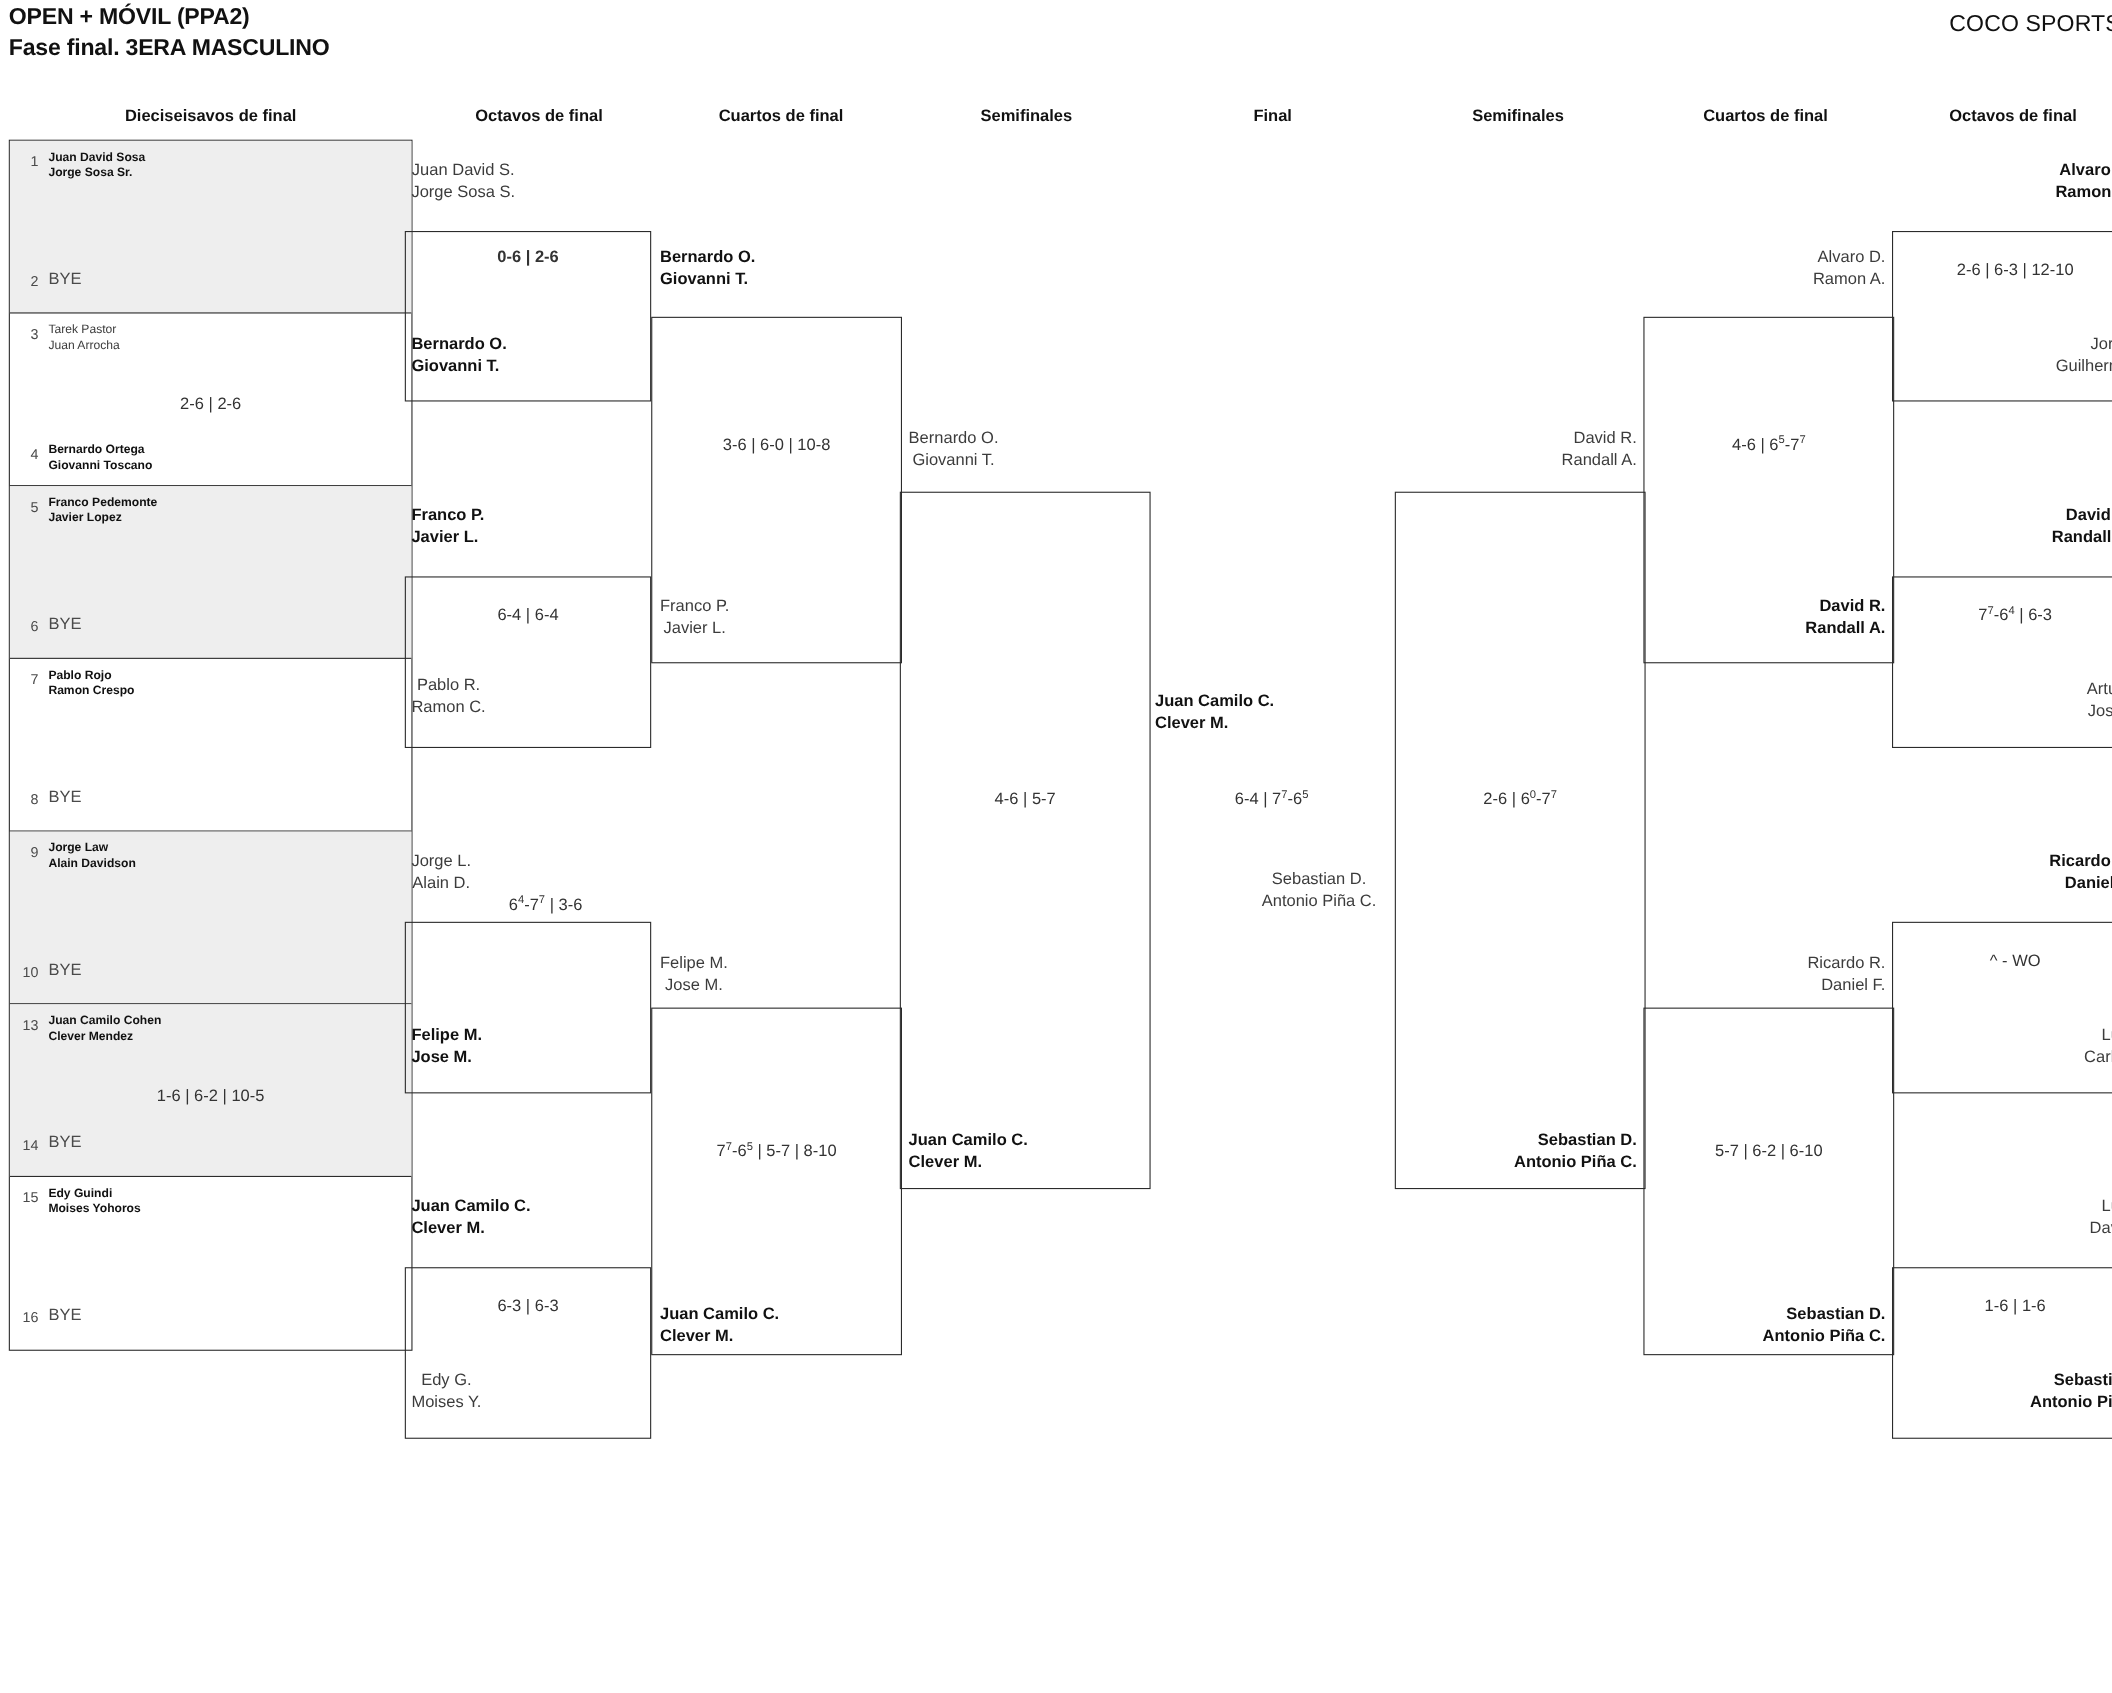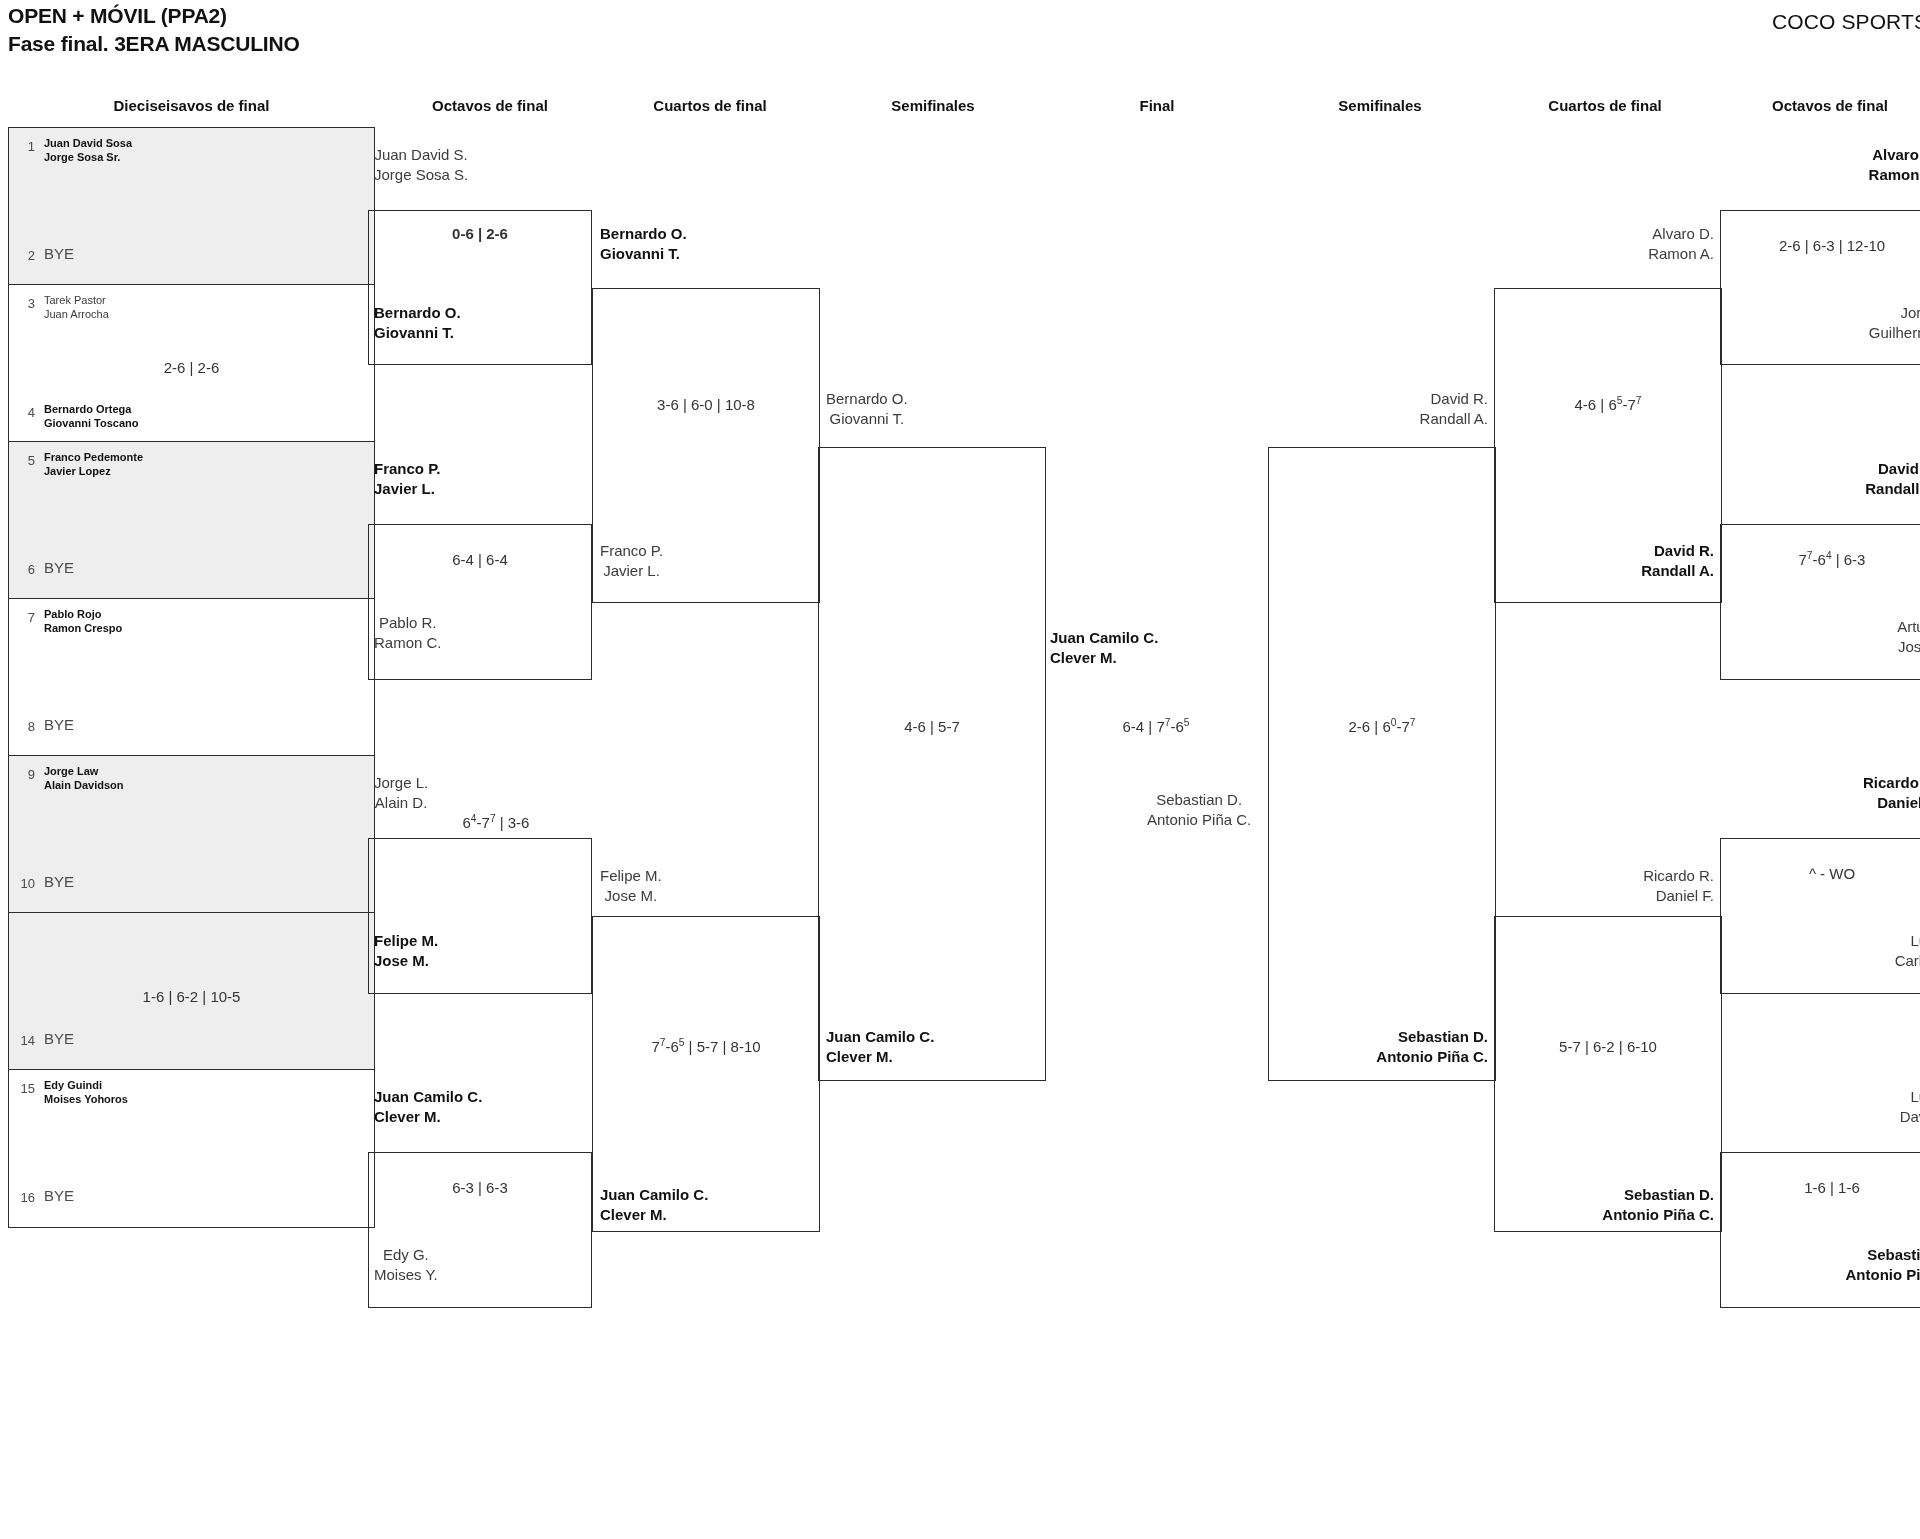--- a/index.html
+++ b/index.html
@@ -107,20 +107,25 @@
         <div class="snum">9</div>
         <div class="snames w">Jorge Law
 Alain Davidson</div>
       </div>
       <div class="seedrow" style="top: 117px;">
         <div class="snum">10</div>
         <div class="bye">BYE</div>
       </div>
     </div>
     <div class="seedblock shade" style="height: 157px;">
+      <div class="seedrow" style="top: 8px;">
+        <div class="snum">13</div>
+        <div class="snames w">Juan Camilo Cohen
+Clever Mendez</div>
+      </div>
       <div class="seedrow" style="top: 117px;">
         <div class="snum">14</div>
         <div class="bye">BYE</div>
       </div>
     </div>
     <div class="seedblock" style="height: 157px;">
       <div class="seedrow" style="top: 8px;">
         <div class="snum">15</div>
         <div class="snames w">Edy Guindi
 Moises Yohoros</div>

